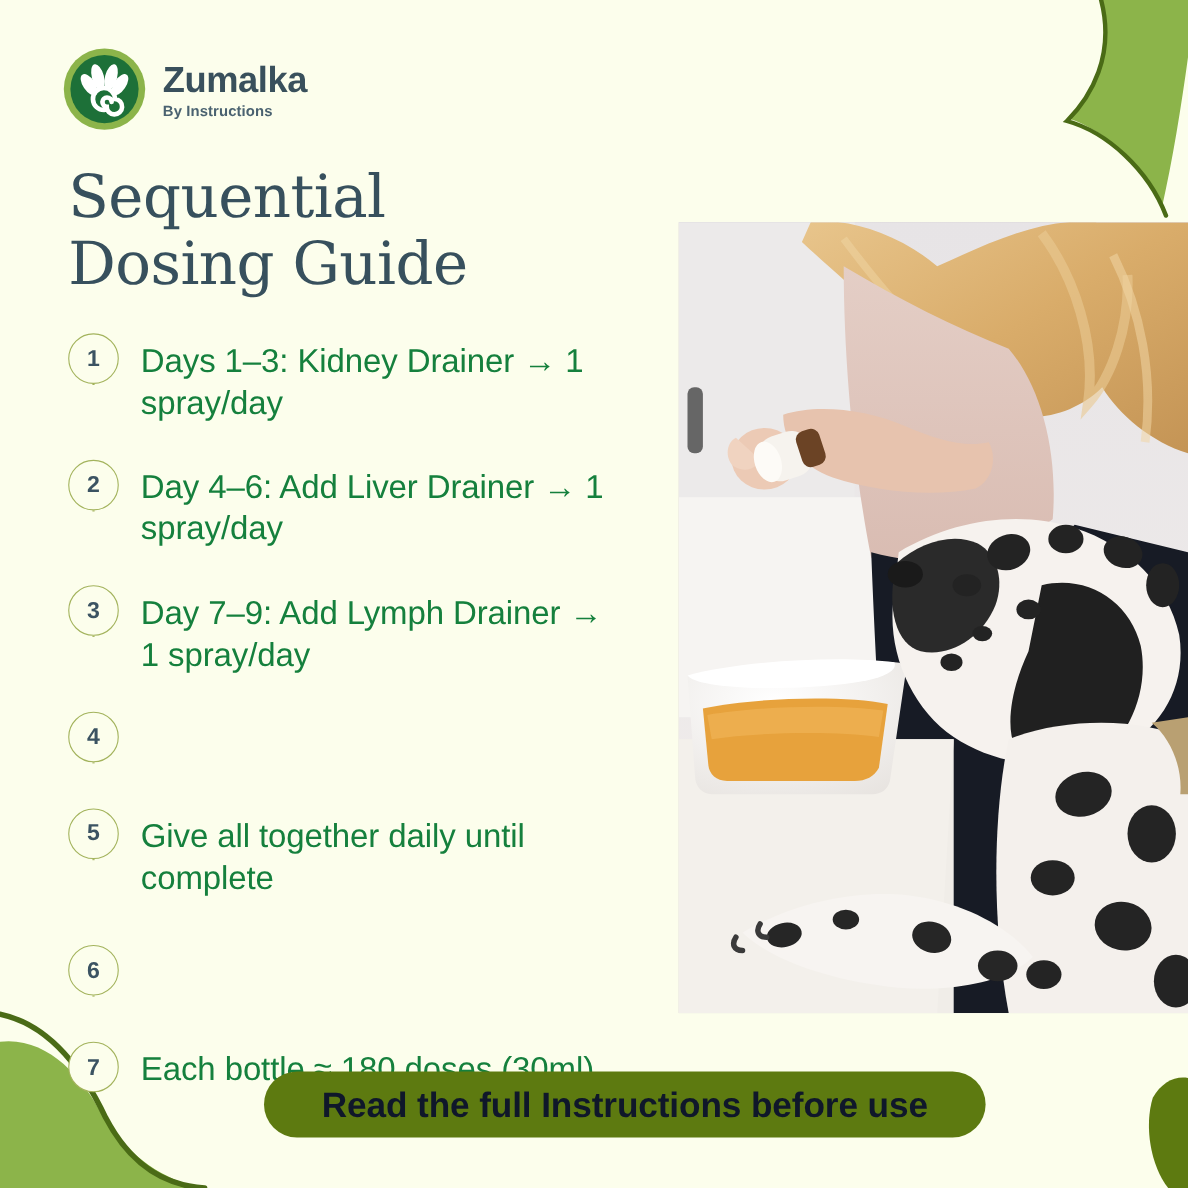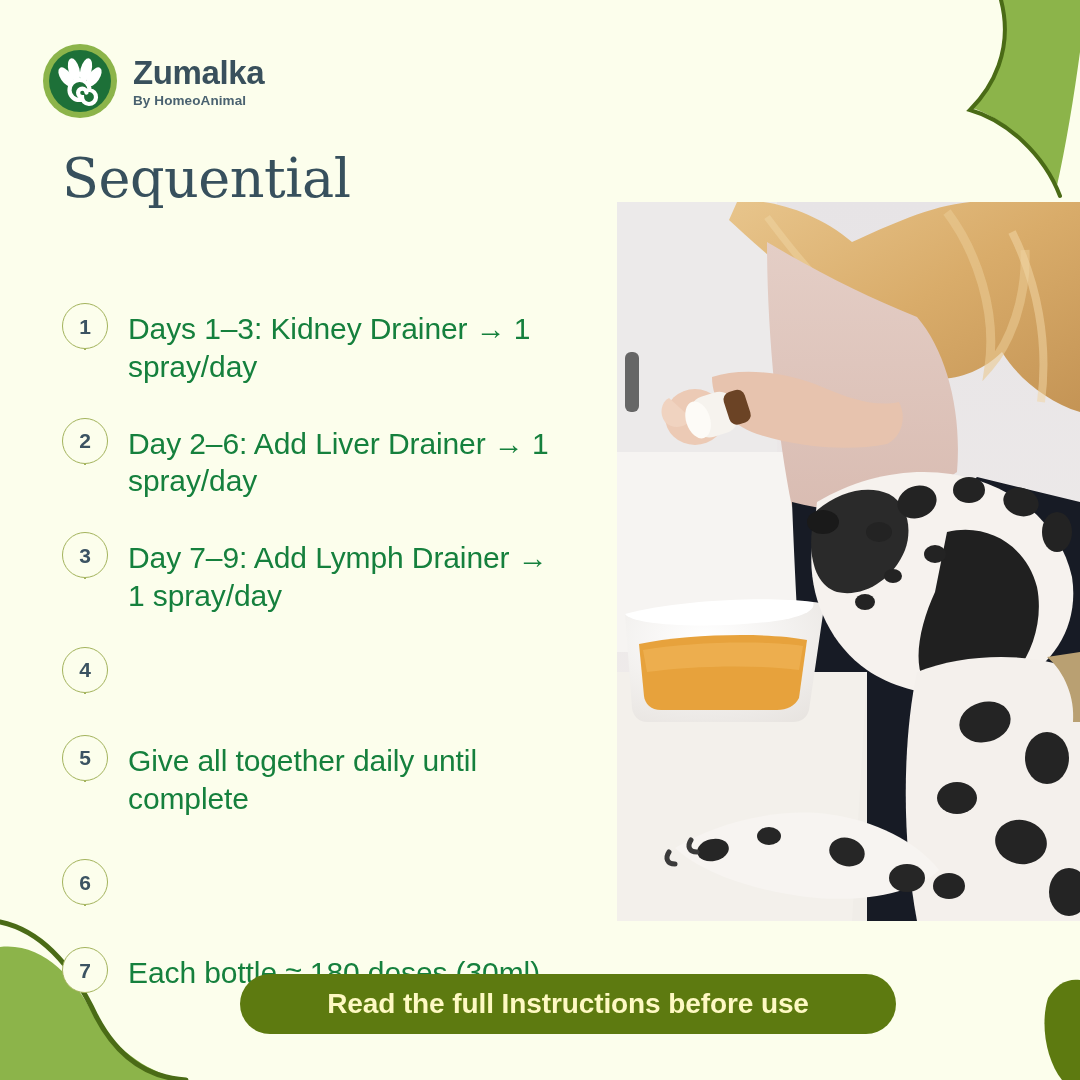--- a/index.html
+++ b/index.html
@@ -26,21 +26,21 @@
   
   .deco-layer {
     position: absolute;
     inset: 0;
     pointer-events: none;
   }
 
   
   .brand {
     position: absolute;
-    left: 41px;
+    left: 56px;
     top: 42px;
     display: flex;
     align-items: center;
     gap: 14px;
   }
 
   .brand-mark {
     position: relative;
     width: 78px;
     height: 78px;
@@ -171,23 +171,23 @@
   
   .cta {
     position: absolute;
     left: 240px;
     top: 974px;
     width: 656px;
     height: 60px;
     background: #5d7a10;
     border: none;
     border-radius: 30px;
-    color: #fef9c3;
+    color: #0f172a;
     font-family: "Liberation Sans", sans-serif;
-    font-size: 28px;
+    font-size: 32px;
     font-weight: 600;
     letter-spacing: -0.1px;
     cursor: pointer;
     display: flex;
     align-items: center;
     justify-content: center;
   }
 </style>
 </head>
 <body>
@@ -216,44 +216,45 @@
           <ellipse cx="33" cy="28" rx="5.5" ry="12" transform="rotate(-15 33 28)"></ellipse>
           <ellipse cx="45" cy="28" rx="5.5" ry="12" transform="rotate(15 45 28)"></ellipse>
           <ellipse cx="53" cy="35" rx="5.5" ry="11" transform="rotate(34 53 35)"></ellipse>
         </g>
 
         <path d="M39,58 a10,10 0 1,1 9.5,-10 a7,7 0 1,1 -7.5,7 a4.2,4.2 0 1,1 4.5,-4.4" fill="none" stroke="#ffffff" stroke-width="4.2" stroke-linecap="round"></path>
       </svg>
     </div>
     <div class="brand-text">
       <div class="brand-name">Zumalka</div>
-      <div class="brand-sub">By HomeoAnimal</div>
+      <div class="brand-sub">By Instructions</div>
     </div>
   </div>
 
   <h1 class="title">
     <span>Sequential</span><br>
+    <span>Dosing Guide</span>
   </h1>
 
   <div class="steps">
 
     <div class="step s1">
       <div class="step-marker">
         <div class="step-circle">1</div>
         <div class="step-connector"></div>
       </div>
       <div class="step-text">Days 1–3: Kidney Drainer → 1 spray/day</div>
     </div>
 
     <div class="step s2">
       <div class="step-marker">
         <div class="step-circle">2</div>
         <div class="step-connector"></div>
       </div>
-      <div class="step-text">Day 2–6: Add Liver Drainer → 1 spray/day</div>
+      <div class="step-text">Day 4–6: Add Liver Drainer → 1 spray/day</div>
     </div>
 
     <div class="step s3">
       <div class="step-marker">
         <div class="step-circle">3</div>
         <div class="step-connector"></div>
       </div>
       <div class="step-text">Day 7–9: Add Lymph Drainer → 1 spray/day</div>
     </div>
 

